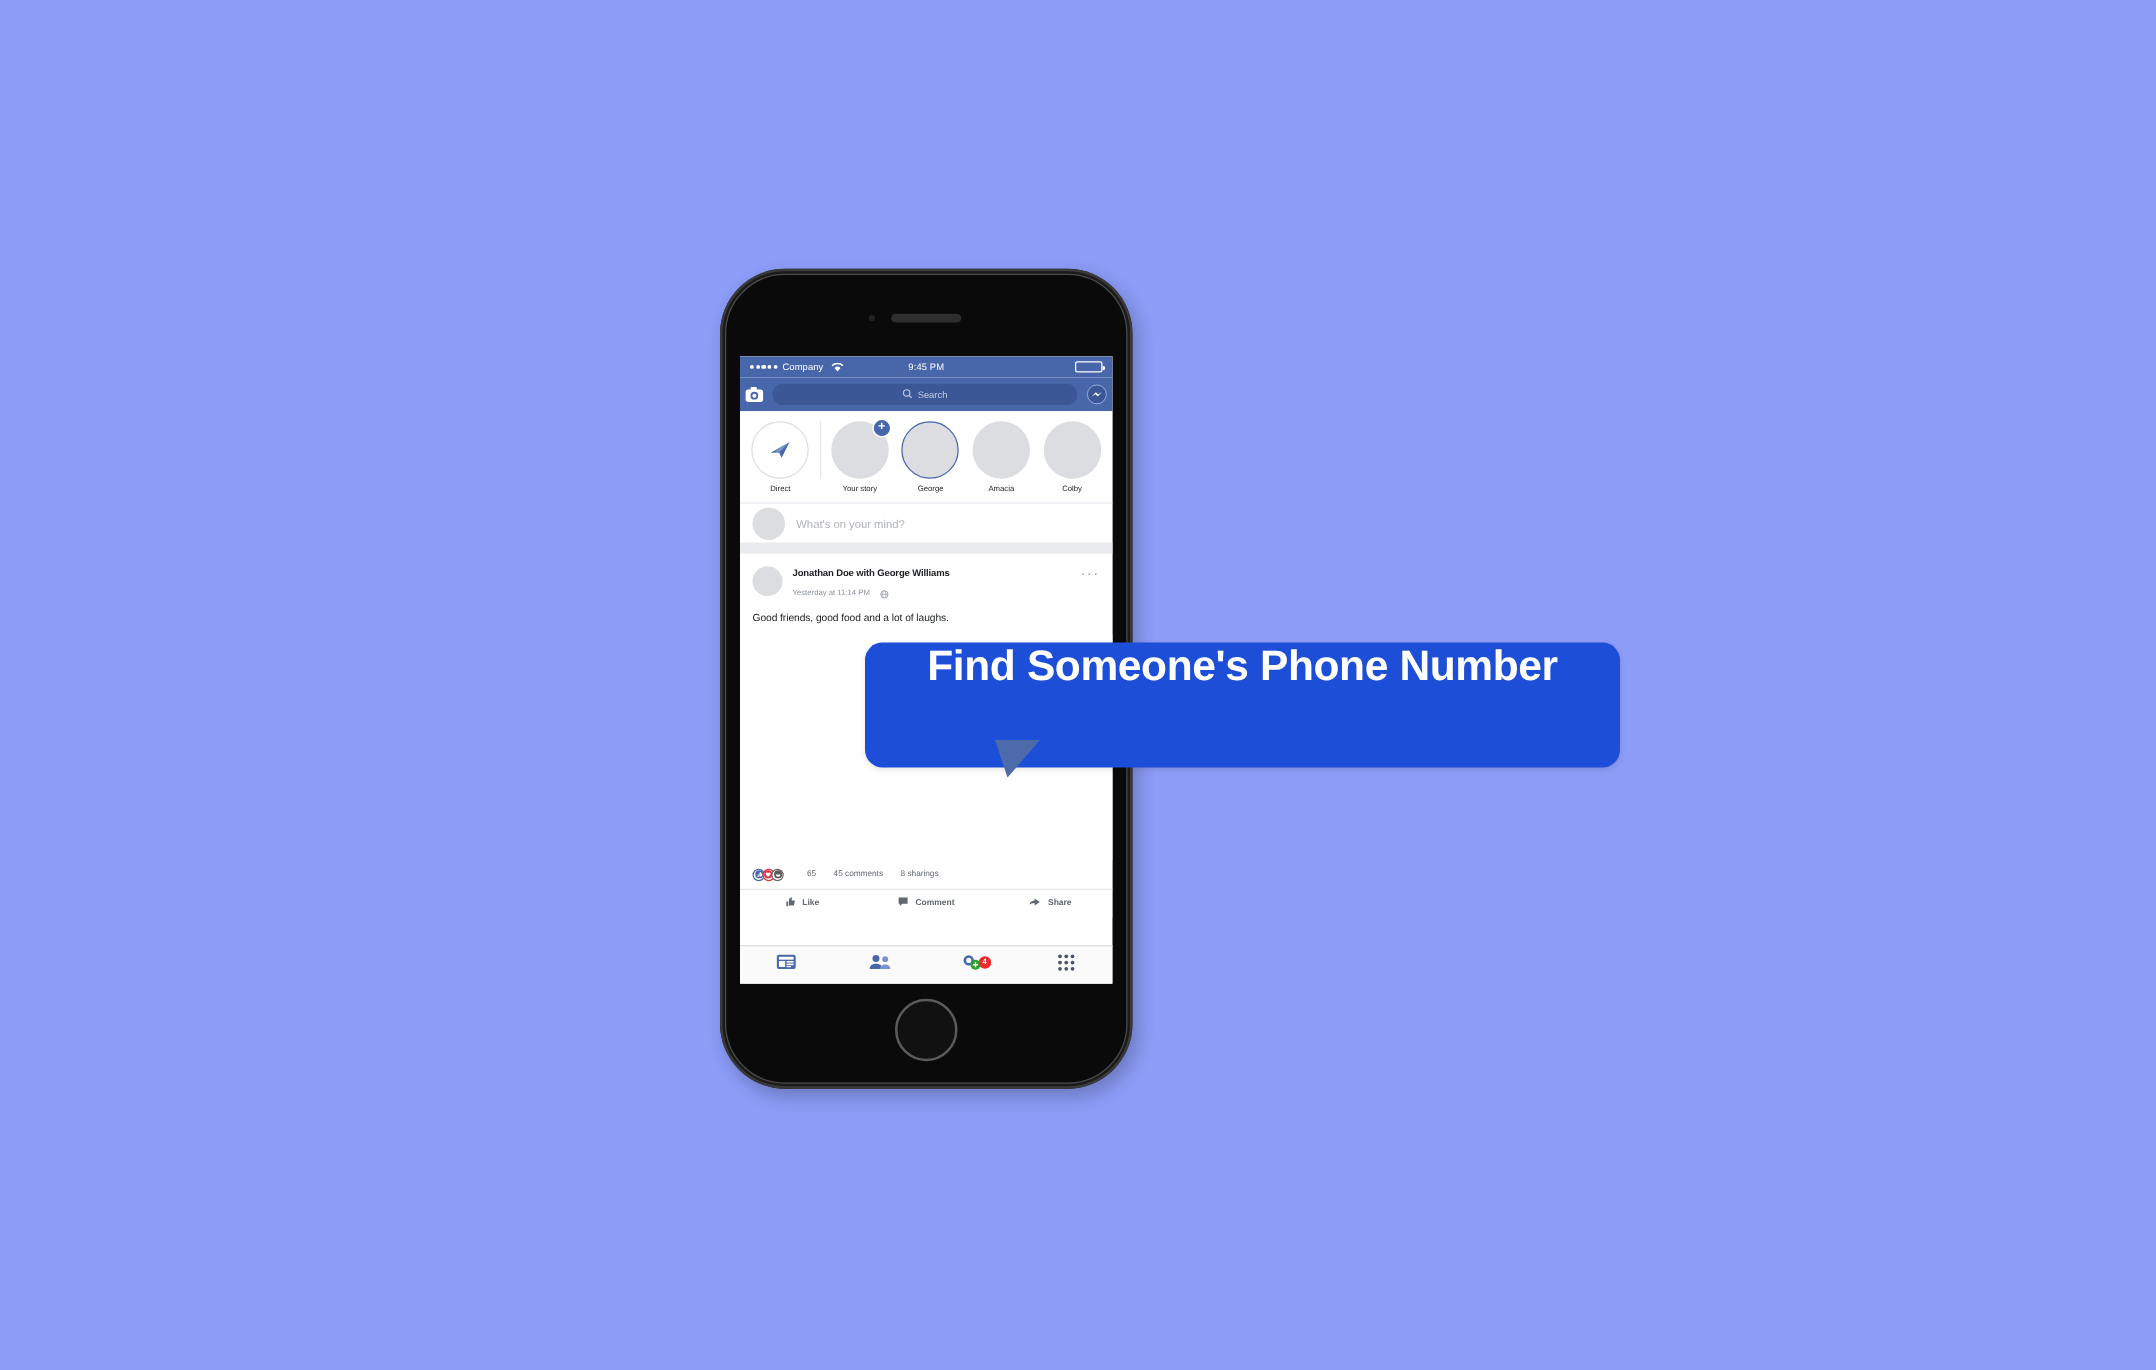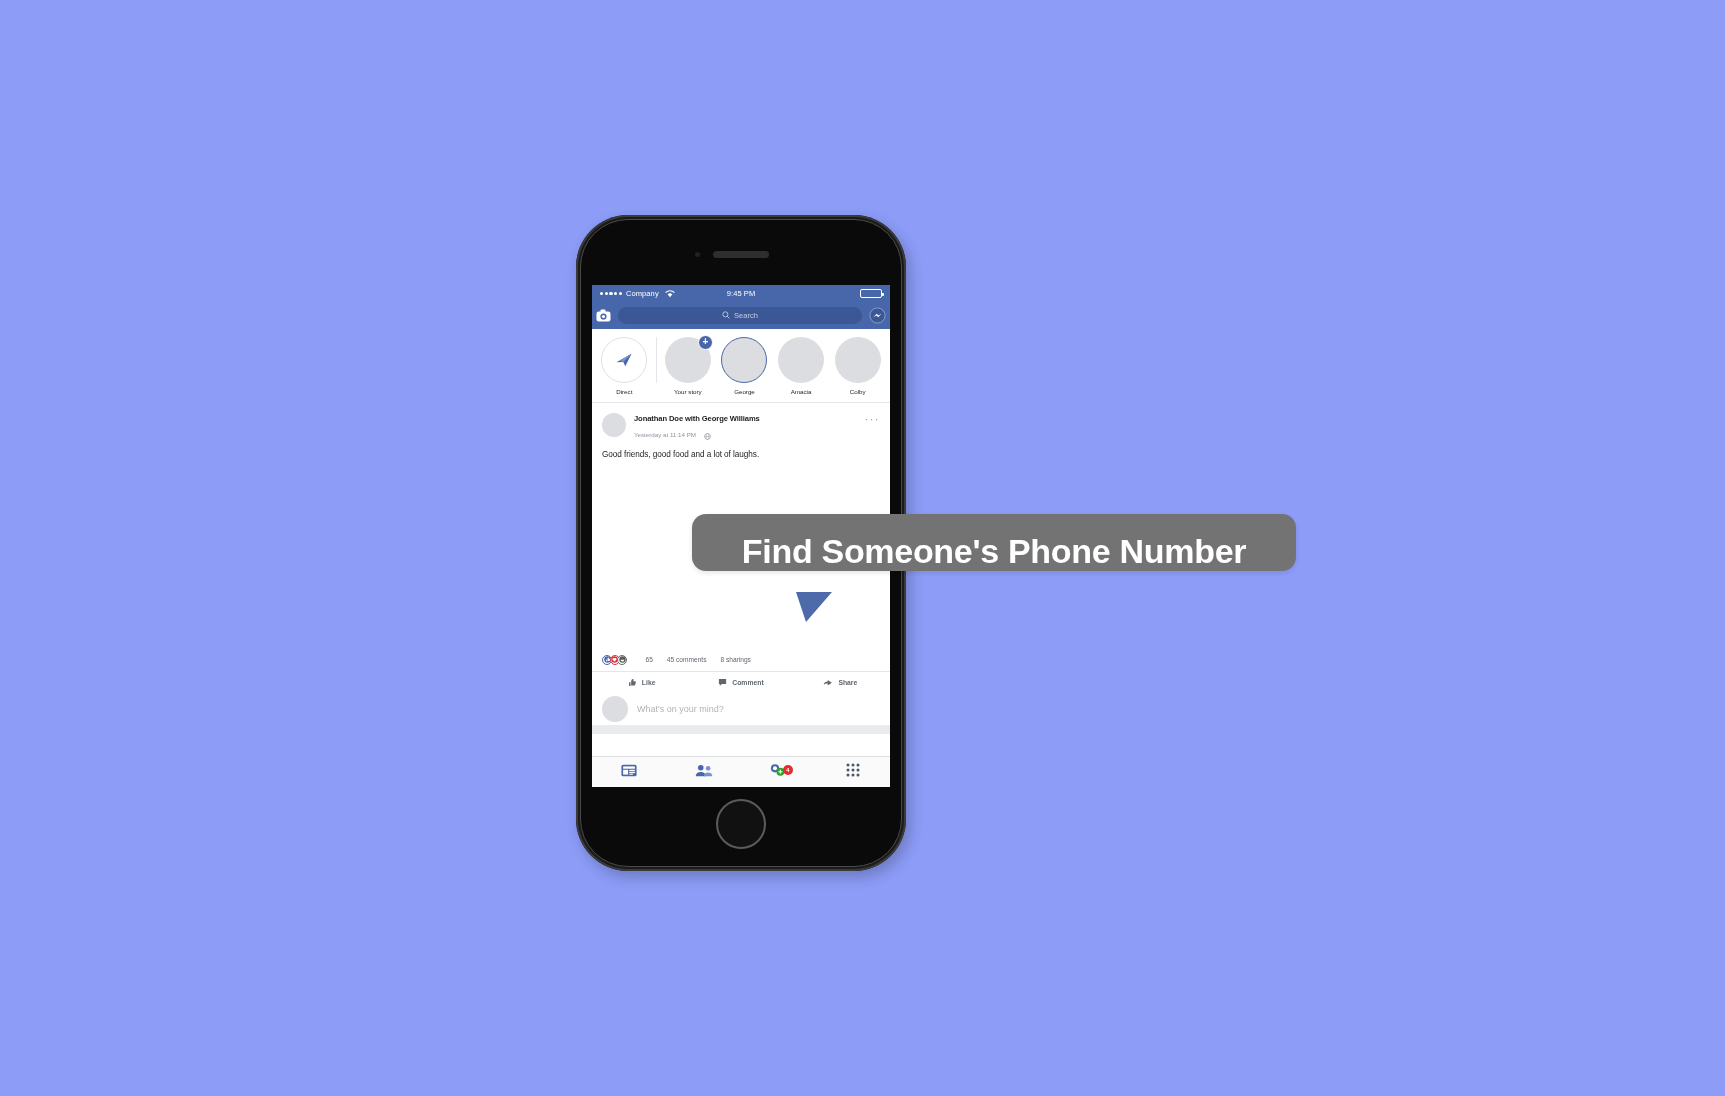--- a/index.html
+++ b/index.html
@@ -390,25 +390,25 @@
     padding: 0 2px;
     box-sizing: border-box;
   }
 
   
   #callout {
     position: absolute;
     left: 692px;
     top: 514px;
     width: 604px;
-    height: 57px;
-    background: #737373;
+    height: 100px;
+    background: #1d4ed8;
     border-radius: 14px;
     display: flex;
-    align-items: flex-end;
+    align-items: flex-start;
     justify-content: center;
     box-shadow: 0 2px 5px rgba(0,0,0,0.10);
   }
   #callout-text {
     color: #ffffff;
     font-size: 34px;
     font-weight: bold;
     letter-spacing: -0.3px;
     white-space: nowrap;
   }
@@ -508,20 +508,25 @@
 
       <div class="story">
         <div class="story-ring"></div>
         <div class="story-label">Amacia</div>
       </div>
 
       <div class="story">
         <div class="story-ring"></div>
         <div class="story-label">Colby</div>
       </div>
+    </div>
+
+    <div id="composer">
+      <div id="composer-avatar"></div>
+      <div id="composer-placeholder">What's on your mind?</div>
     </div>
 
     <div id="post">
       <div id="post-header">
         <div id="post-avatar"></div>
         <div id="post-headtext">
           <div id="post-author">Jonathan Doe with George Williams</div>
           <div id="post-meta">
             <span id="post-time">Yesterday at 11:14 PM</span>
             <span>
@@ -587,25 +592,20 @@
           <span>
             <svg width="10" height="9" viewBox="0 0 11 10">
                 <path d="M0.8 7.6c0-2.4 1.6-3.6 4.4-3.8V2.1L9.8 5.2 5.2 8.3V6.2C3 6.2 1.8 6.6 0.8 7.6z" fill="#616770"></path>
               </svg>
           </span>
           <span>Share</span>
         </div>
       </div>
     </div>
 
-    <div id="composer">
-      <div id="composer-avatar"></div>
-      <div id="composer-placeholder">What's on your mind?</div>
-    </div>
-
     <div id="tab-bar">
       <div class="tab">
         <span>
           <svg width="16" height="13" viewBox="0 0 18 14">
             <rect x="0.5" y="0.5" width="17" height="13" rx="1.8" fill="#4867aa"></rect>
             <rect x="2.4" y="2.4" width="13.2" height="2.6" fill="#fff"></rect>
             <rect x="2.4" y="6.2" width="5.6" height="5.4" fill="#fff"></rect>
             <rect x="9.3" y="6.2" width="6.3" height="1.5" fill="#fff"></rect>
             <rect x="9.3" y="8.5" width="6.3" height="1.5" fill="#fff"></rect>
             <rect x="9.3" y="10.7" width="4" height="1.1" fill="#fff"></rect>

